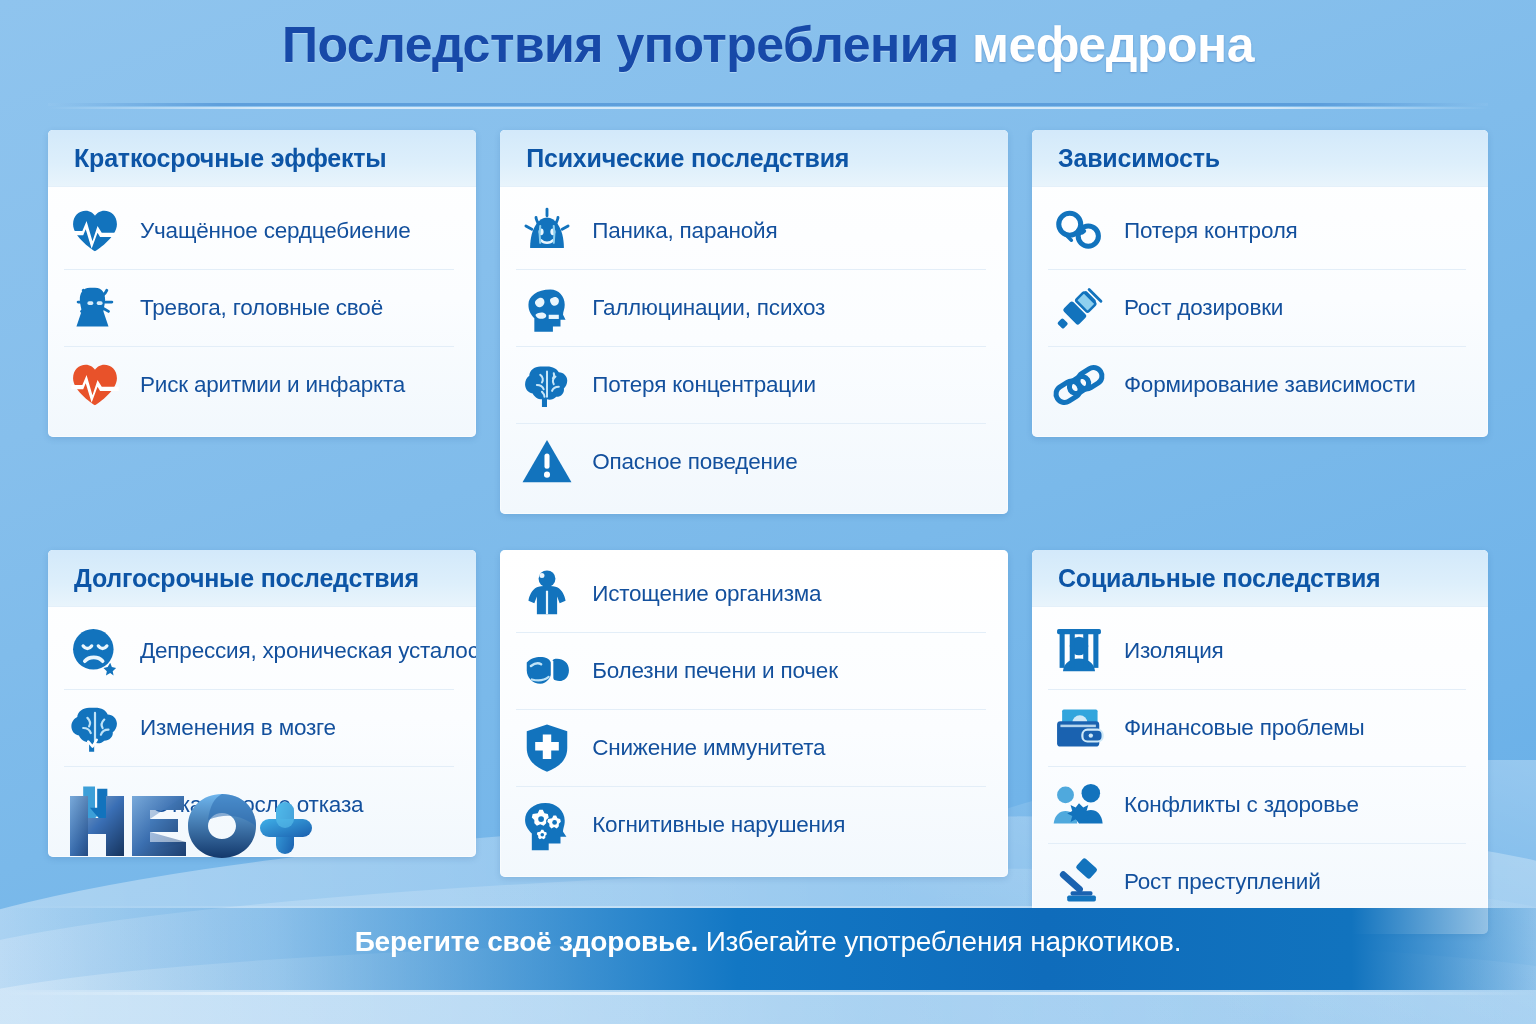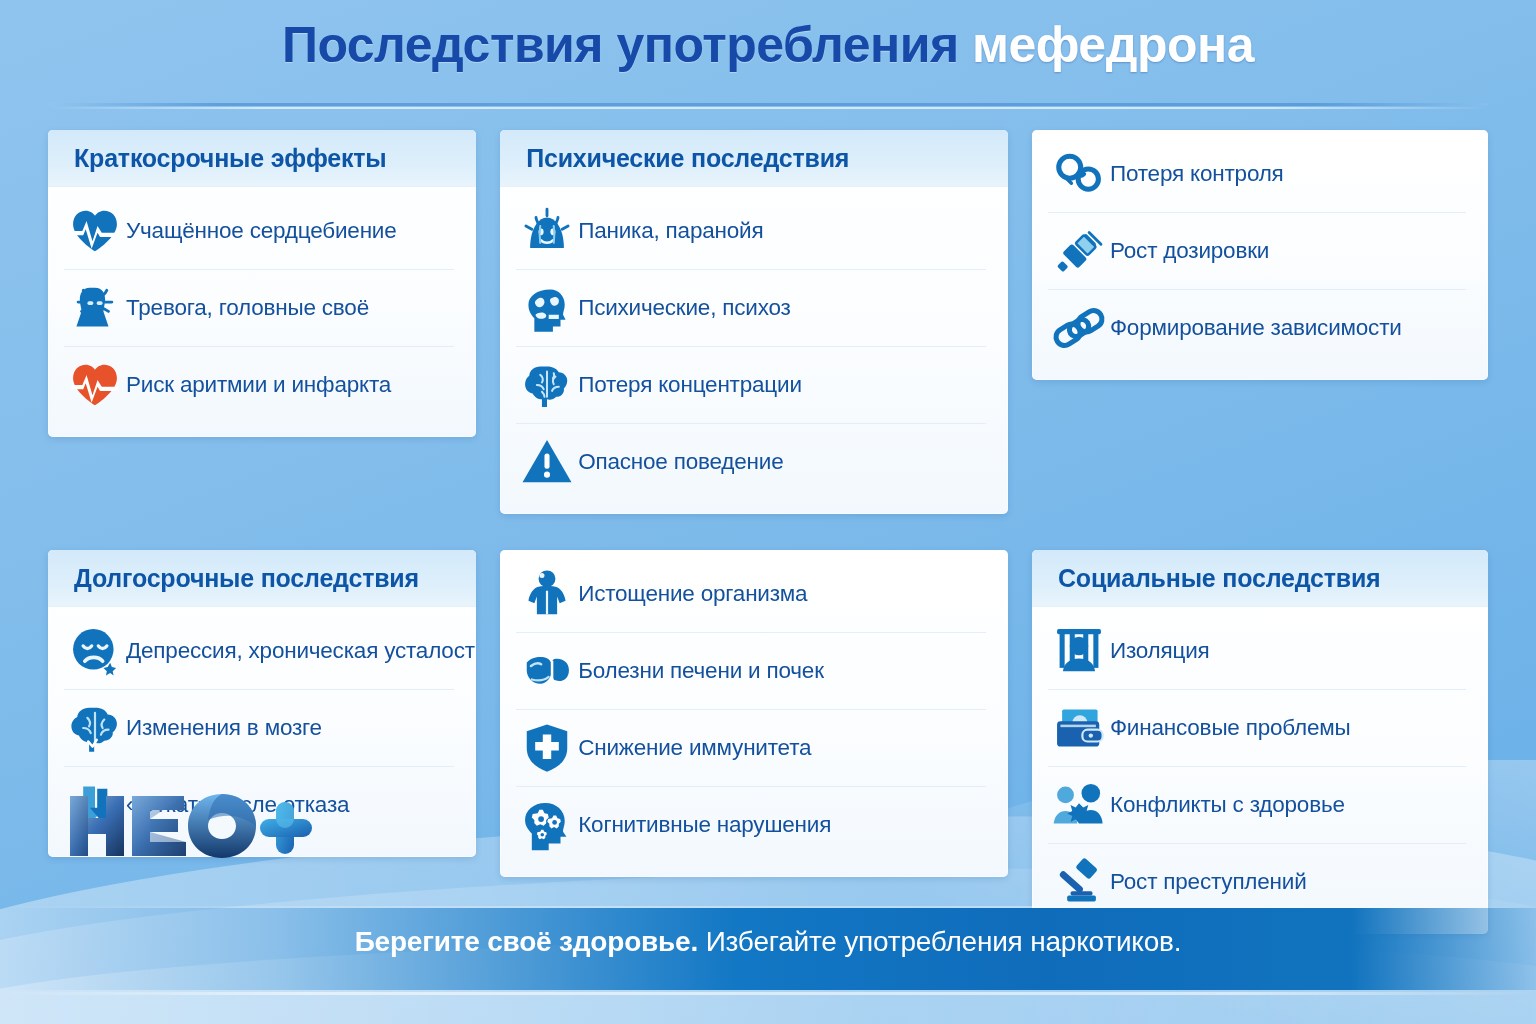--- a/index.html
+++ b/index.html
@@ -111,20 +111,21 @@
     font-stretch: condensed;
     color: #0d55a6;
     letter-spacing: -0.2px;
     white-space: nowrap;
   }
   .card-body { padding: 6px 22px 14px 16px; }
 
   .item {
     display: flex;
     align-items: center;
+    gap: 14px;
     padding: 9px 0;
     min-height: 60px;
     border-bottom: 1px solid #e3eef8;
   }
   .item:last-child { border-bottom: none; }
 
   .ico {
     flex: 0 0 62px;
     width: 62px; height: 58px;
     display: flex; align-items: center; justify-content: center;
@@ -258,21 +259,21 @@
           <div class="item">
             <span class="ico">
               <svg viewBox="0 0 64 64">
                 <path fill="#1273bd" d="M36 10c10 0 17 8 17 18 0 5-2 8-2 12l3 6h-6v8h-9v6H17V44c-4-4-7-9-7-16C10 18 20 10 36 10z"></path>
                 <path fill="#eaf6fd" d="M20 22c4-4 9-2 9 3s-6 8-9 5-3-6 0-8z"></path>
                 <path fill="#eaf6fd" d="M38 20c5-3 9 1 8 5-1 5-7 6-9 2s-2-6 1-7z"></path>
                 <path fill="#eaf6fd" d="M22 38c5-2 10 1 9 4s-8 4-11 1-1-4 2-5z"></path>
                 <path fill="#eaf6fd" d="M34 40h12v5H34z"></path>
               </svg>
             </span>
-            <span class="item-label">Психические, психоз</span>
+            <span class="item-label">Галлюцинации, психоз</span>
           </div>
           <div class="item">
             <span class="ico">
               <svg viewBox="0 0 64 64">
                 <path fill="#1273bd" d="M32 10c7 0 12 3 14 7 6 0 10 5 10 10 0 4-2 7-4 9 1 5-3 10-9 10-3 3-7 4-11 3v9h-6v-9c-5 0-9-3-11-7-6-1-9-6-9-11 0-4 2-8 5-10 0-6 6-11 13-11h8z"></path>
                 <path d="M32 16v30M24 20c3 2 4 6 2 9M42 22c-3 2-4 6-2 9M20 32c4 0 7 2 8 5M46 34c-4 0-7 2-8 5M26 40c2 2 3 4 3 6M40 18c1 3 0 5-1 6" stroke="#c6e6f8" stroke-width="2.4" fill="none" stroke-linecap="round"></path>
               </svg>
             </span>
             <span class="item-label">Потеря концентрации</span>
           </div>
@@ -283,20 +284,23 @@
                 <rect x="29" y="22" width="6" height="18" rx="3" fill="#fff"></rect>
                 <circle cx="32" cy="47" r="3.6" fill="#fff"></circle>
               </svg>
             </span>
             <span class="item-label">Опасное поведение</span>
           </div>
         </div>
       </div>
 
       <div class="card col-3">
+        <div class="card-header">
+          <div class="card-title">Зависимость</div>
+        </div>
         <div class="card-body">
           <div class="item">
             <span class="ico">
               <svg viewBox="0 0 64 64">
                 <circle cx="21" cy="24" r="13" fill="none" stroke="#1273bd" stroke-width="6"></circle>
                 <circle cx="43" cy="38" r="12" fill="none" stroke="#1273bd" stroke-width="6"></circle>
                 <path d="M30 33c3 2 6 1 8-1" stroke="#1273bd" stroke-width="5" fill="none" stroke-linecap="round"></path>
                 <path d="M14 34l8 8M18 38l5 5" stroke="#1273bd" stroke-width="4" stroke-linecap="round"></path>
               </svg>
             </span>

